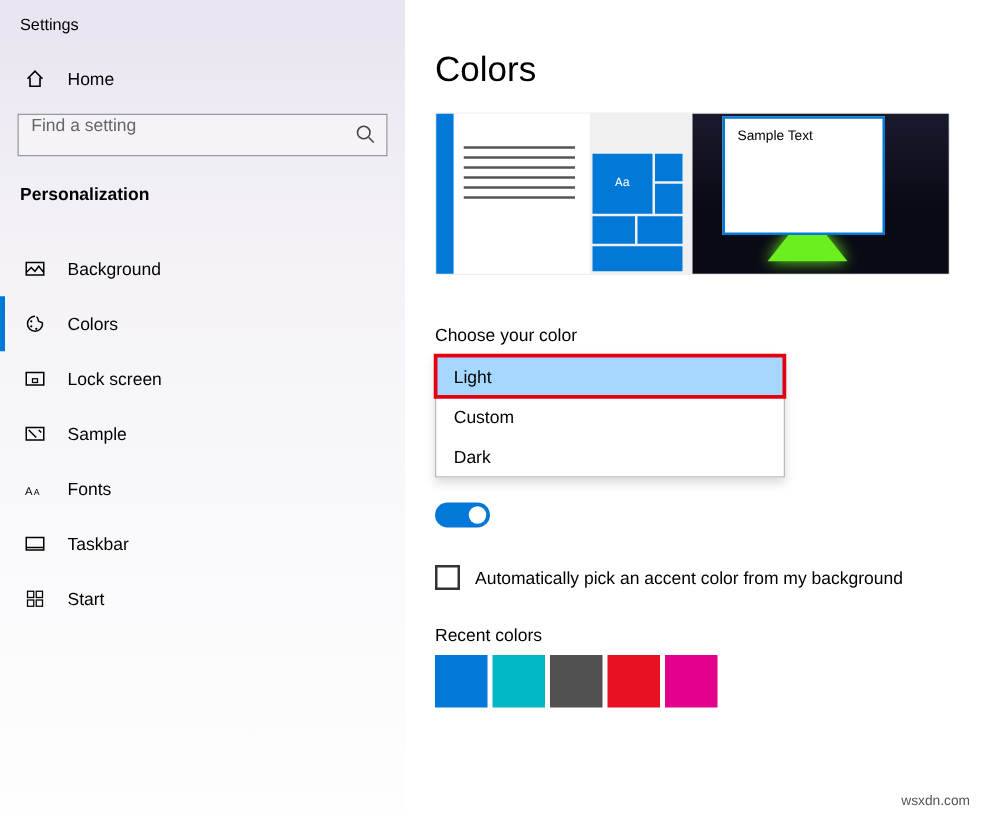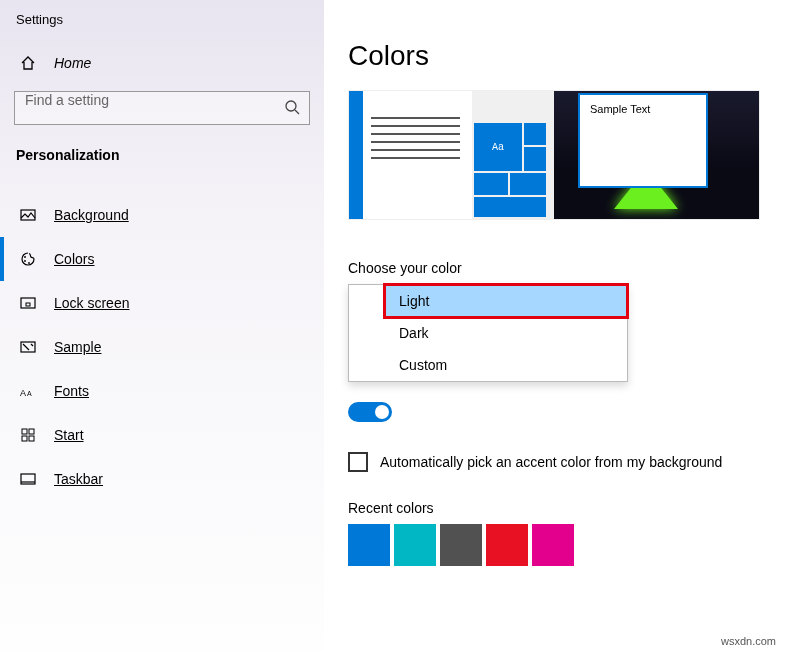--- a/index.html
+++ b/index.html
@@ -3,27 +3,27 @@
 <meta charset="utf-8">
 <style>
   * { box-sizing: border-box; margin: 0; padding: 0; font-family: "Segoe UI", Arial, sans-serif; }
   body { width: 788px; height: 651px; background: #fff; display: flex; overflow: hidden; position: relative; }
 
   
   .sidebar { width: 324px; height: 100%; background: linear-gradient(180deg, #e8e4f0 0%, #f4f2f7 30%, #fefefe 100%); padding: 10px 0 0 0; }
   .app-title { font-size: 13px; padding: 2px 0 18px 16px; color: #000; }
   .home-row { display: flex; align-items: center; padding: 10px 0 10px 20px; cursor: pointer; }
   .home-row .icon { width: 16px; height: 14px; margin-right: 18px; }
-  .home-row span { font-size: 14px; font-style: italic; }
+  .home-row span { font-size: 14px; }
   .search-wrap { margin: 10px 14px 0 14px; position: relative; }
   .search-input { width: 100%; height: 34px; border: 1px solid #999; background: rgba(255,255,255,0.4); padding: 0 36px 16px 10px; font-size: 14px; }
   .search-input::placeholder { color: #666; font-style: normal; }
   .search-icon { position: absolute; right: 10px; top: 8px; }
   .category { font-size: 14px; font-weight: 700; padding: 22px 0 10px 16px; }
-  .nav-list { margin-top: 20px; text-decoration: underline; }
+  .nav-list { margin-top: 20px; }
   .nav-item { display: flex; align-items: center; height: 44px; padding-left: 20px; cursor: pointer; position: relative; font-size: 14px; }
   .nav-item .icon { width: 16px; height: 16px; margin-right: 18px; flex-shrink: 0; }
   .nav-item.active::before { content: ""; position: absolute; left: 0; top: 0; bottom: 0; width: 4px; background: #0078d7; }
 
   
   .main { flex: 1; padding: 40px 28px 0 24px; overflow: hidden; position: relative; }
   h1 { font-size: 28px; font-weight: 400; margin-bottom: 18px; }
   .preview { display: flex; gap: 0; height: 130px; margin-bottom: 40px; border: 1px solid #eee; }
   .preview-light, .preview-dark { width: 50%; position: relative; }
   .preview-light { background: #f0f0f0; display: flex; }
@@ -32,21 +32,21 @@
   .pl-line { height: 2px; background: #555; margin: 6px 12px 6px 8px; }
   .pl-tiles { width: 82px; height: 100%; background: #f0f0f0; position: relative; padding-top: 22px; }
   .pl-tile-big { position: absolute; top: 32px; left: 2px; width: 48px; height: 48px; background: #0078d7; color: #fff; font-size: 10px; display: flex; align-items: center; justify-content: center; font-family: Liberation Mono, monospace; }
   .pl-tile-s { position: absolute; background: #0078d7; }
   .preview-dark { background: linear-gradient(180deg,#1a1a2e 0%,#0a0a15 60%); overflow: hidden; }
   .pd-tent { position: absolute; bottom: 10px; left: 60px; width: 0; height: 0; border-left: 32px solid transparent; border-right: 32px solid transparent; border-bottom: 40px solid #6bef1e; filter: drop-shadow(0 0 6px #6bef1e); }
   .pd-window { position: absolute; top: 2px; left: 24px; width: 130px; height: 95px; background: #fff; border: 2px solid #0078d7; }
   .pd-sample { position: absolute; top: 8px; left: 10px; font-size: 11px; color: #000; }
 
   .section-label { font-size: 14px; margin-bottom: 8px; }
-  .dropdown-open { width: 280px; border: 1px solid #bbb; background: #fff; margin-bottom: 20px; box-shadow: 0 4px 8px rgba(0,0,0,0.15); padding-left: 36px; }
+  .dropdown-open { width: 280px; border: 1px solid #bbb; background: #fff; margin-bottom: 20px; box-shadow: 0 4px 8px rgba(0,0,0,0.15); }
   .dd-option { height: 32px; display: flex; align-items: center; padding-left: 14px; font-size: 14px; cursor: pointer; }
   .dd-option.selected { background: #a6d8ff; outline: 3px solid #e3000f; outline-offset: -1px; }
   .toggle-remnant { margin: 8px 0 30px 0; display: flex; align-items: center; gap: 12px; }
   .toggle { width: 44px; height: 20px; border-radius: 10px; background: #0078d7; position: relative; overflow: hidden; }
   .toggle::after { content: ""; position: absolute; right: 3px; top: 3px; width: 14px; height: 14px; background: #fff; border-radius: 50%; }
 
   h2 { font-size: 20px; font-weight: 400; margin: 24px 0 18px 0; }
   .checkbox-row { display: flex; align-items: center; gap: 12px; margin-bottom: 28px; }
   .checkbox { width: 20px; height: 20px; border: 2px solid #333; }
   .checkbox-row label { font-size: 14px; }
@@ -116,33 +116,33 @@
     </div>
     <div class="nav-item">
       <span class="icon"><svg viewBox="0 0 16 16" width="16" height="16">
             <text x="0" y="13" font-size="9" font-family="Segoe UI">A</text>
             <text x="7" y="13" font-size="7" font-family="Segoe UI">A</text>
           </svg></span>
       <span>Fonts</span>
     </div>
     <div class="nav-item">
       <span class="icon"><svg viewBox="0 0 16 16" width="16" height="16">
+            <rect x="1" y="3" width="14" height="10" fill="none" stroke="#000" stroke-width="1.2"></rect>
+            <line x1="1" y1="11" x2="15" y2="11" stroke="#000" stroke-width="1.2"></line>
+          </svg></span>
+      <span>Taskbar</span>
+    </div>
+    <div class="nav-item">
+      <span class="icon"><svg viewBox="0 0 16 16" width="16" height="16">
             <rect x="2" y="2" width="5" height="5" fill="none" stroke="#000"></rect>
             <rect x="9" y="2" width="5" height="5" fill="none" stroke="#000"></rect>
             <rect x="2" y="9" width="5" height="5" fill="none" stroke="#000"></rect>
             <rect x="9" y="9" width="5" height="5" fill="none" stroke="#000"></rect>
           </svg></span>
       <span>Start</span>
-    </div>
-    <div class="nav-item">
-      <span class="icon"><svg viewBox="0 0 16 16" width="16" height="16">
-            <rect x="1" y="3" width="14" height="10" fill="none" stroke="#000" stroke-width="1.2"></rect>
-            <line x1="1" y1="11" x2="15" y2="11" stroke="#000" stroke-width="1.2"></line>
-          </svg></span>
-      <span>Taskbar</span>
     </div>
   </div>
 </div>
 
 <div class="main">
   <h1>Colors</h1>
 
   <div class="preview">
     <div class="preview-light">
       <div class="pl-sidebar"></div>
@@ -167,22 +167,22 @@
       <div class="pd-tent"></div>
       <div class="pd-window">
         <div class="pd-sample">Sample Text</div>
       </div>
     </div>
   </div>
 
   <div class="section-label">Choose your color</div>
   <div class="dropdown-open">
     <div class="dd-option selected">Light</div>
+    <div class="dd-option">Custom</div>
     <div class="dd-option">Dark</div>
-    <div class="dd-option">Custom</div>
   </div>
   <div class="toggle-remnant">
     <div class="toggle"></div>
   </div>
 
   <div class="checkbox-row">
     <div class="checkbox"></div>
     <label>Automatically pick an accent color from my background</label>
   </div>
 

